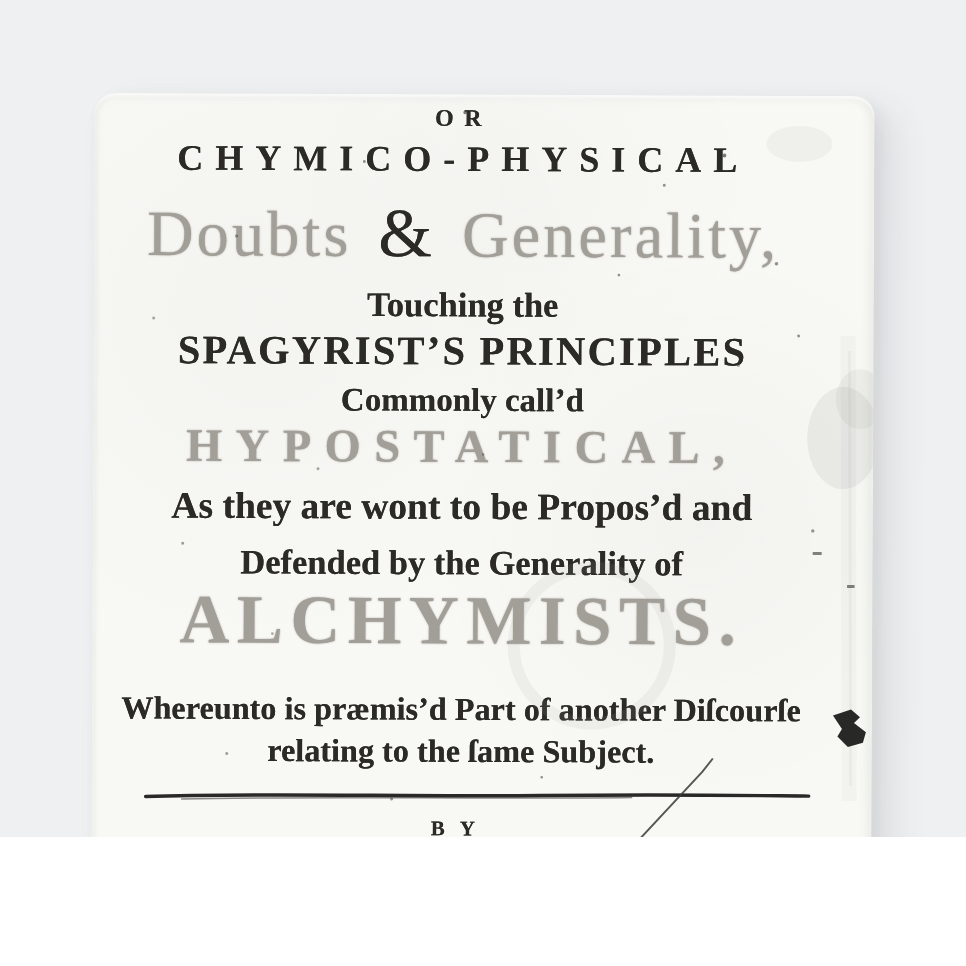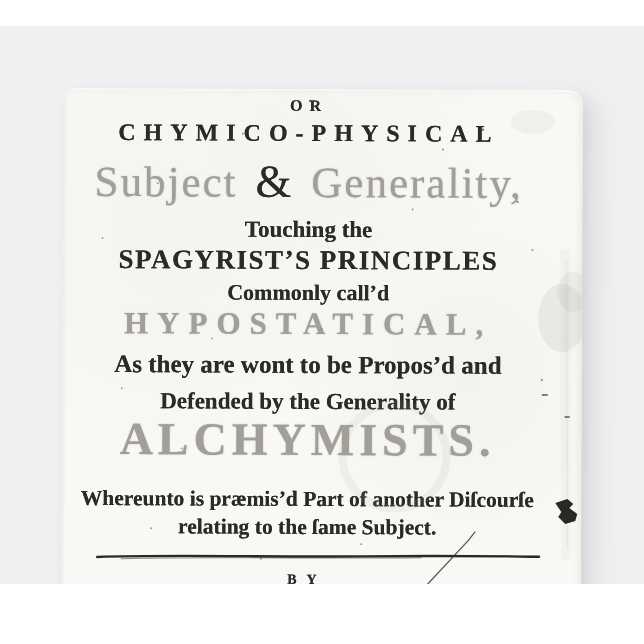--- a/index.html
+++ b/index.html
@@ -1,17 +1,17 @@
 <!DOCTYPE html>
 <html style="--backdrop: #eff0f1; --paper: #f8f8f5; --ink-dark: #2b2a26; --ink-faded: #a19f97;"><head>
 <meta charset="utf-8">
 <style>
   html,body{margin:0;padding:0;}
   .stage{position:relative;width:644px;height:558px;background:var(--backdrop,#eff0f1);overflow:hidden;
-         font-family:"Liberation Serif","DejaVu Serif",serif;margin-top:26px;}
+         font-family:"Liberation Serif","DejaVu Serif",serif;}
   .tile{position:absolute;left:62px;top:63px;width:520px;height:520px;border-radius:14px;
         background:
           radial-gradient(circle at 22% 28%, rgba(0,0,0,0.018), transparent 42%),
           radial-gradient(circle at 78% 55%, rgba(0,0,0,0.022), transparent 38%),
           radial-gradient(circle at 55% 12%, rgba(0,0,0,0.015), transparent 30%),
           var(--paper,#f8f8f5);
         box-shadow: 14px 10px 24px rgba(70,72,78,.10), 4px 4px 10px rgba(70,72,78,.07);
         transform: rotate(.25deg); overflow:hidden;}
   .tile::after{content:"";position:absolute;inset:0;border-radius:14px;pointer-events:none;z-index:5;
         box-shadow: inset 0 2px 2px rgba(255,255,255,.75),
@@ -45,21 +45,21 @@
 <body>
 
 <div class="stage">
   <div class="tile">
     <div class="face">
 
       <div class="line l-or">OR</div>
 
       <div class="line l-chymico">CHYMICO-PHYSICAL</div>
 
-      <div class="line l-doubts faded"><span>Subject</span><span class="amp">&amp;</span><span>Generality,</span></div>
+      <div class="line l-doubts faded"><span>Doubts</span><span class="amp">&amp;</span><span>Generality,</span></div>
 
       <div class="line l-touching">Touching the</div>
 
       <div class="line l-spagyrist">SPAGYRIST’S PRINCIPLES</div>
 
       <div class="line l-commonly">Commonly call’d</div>
 
       <div class="line l-hypostatical faded">HYPOSTATICAL,</div>
 
       <div class="line l-wont">As they are wont to be Propos’d and</div>

